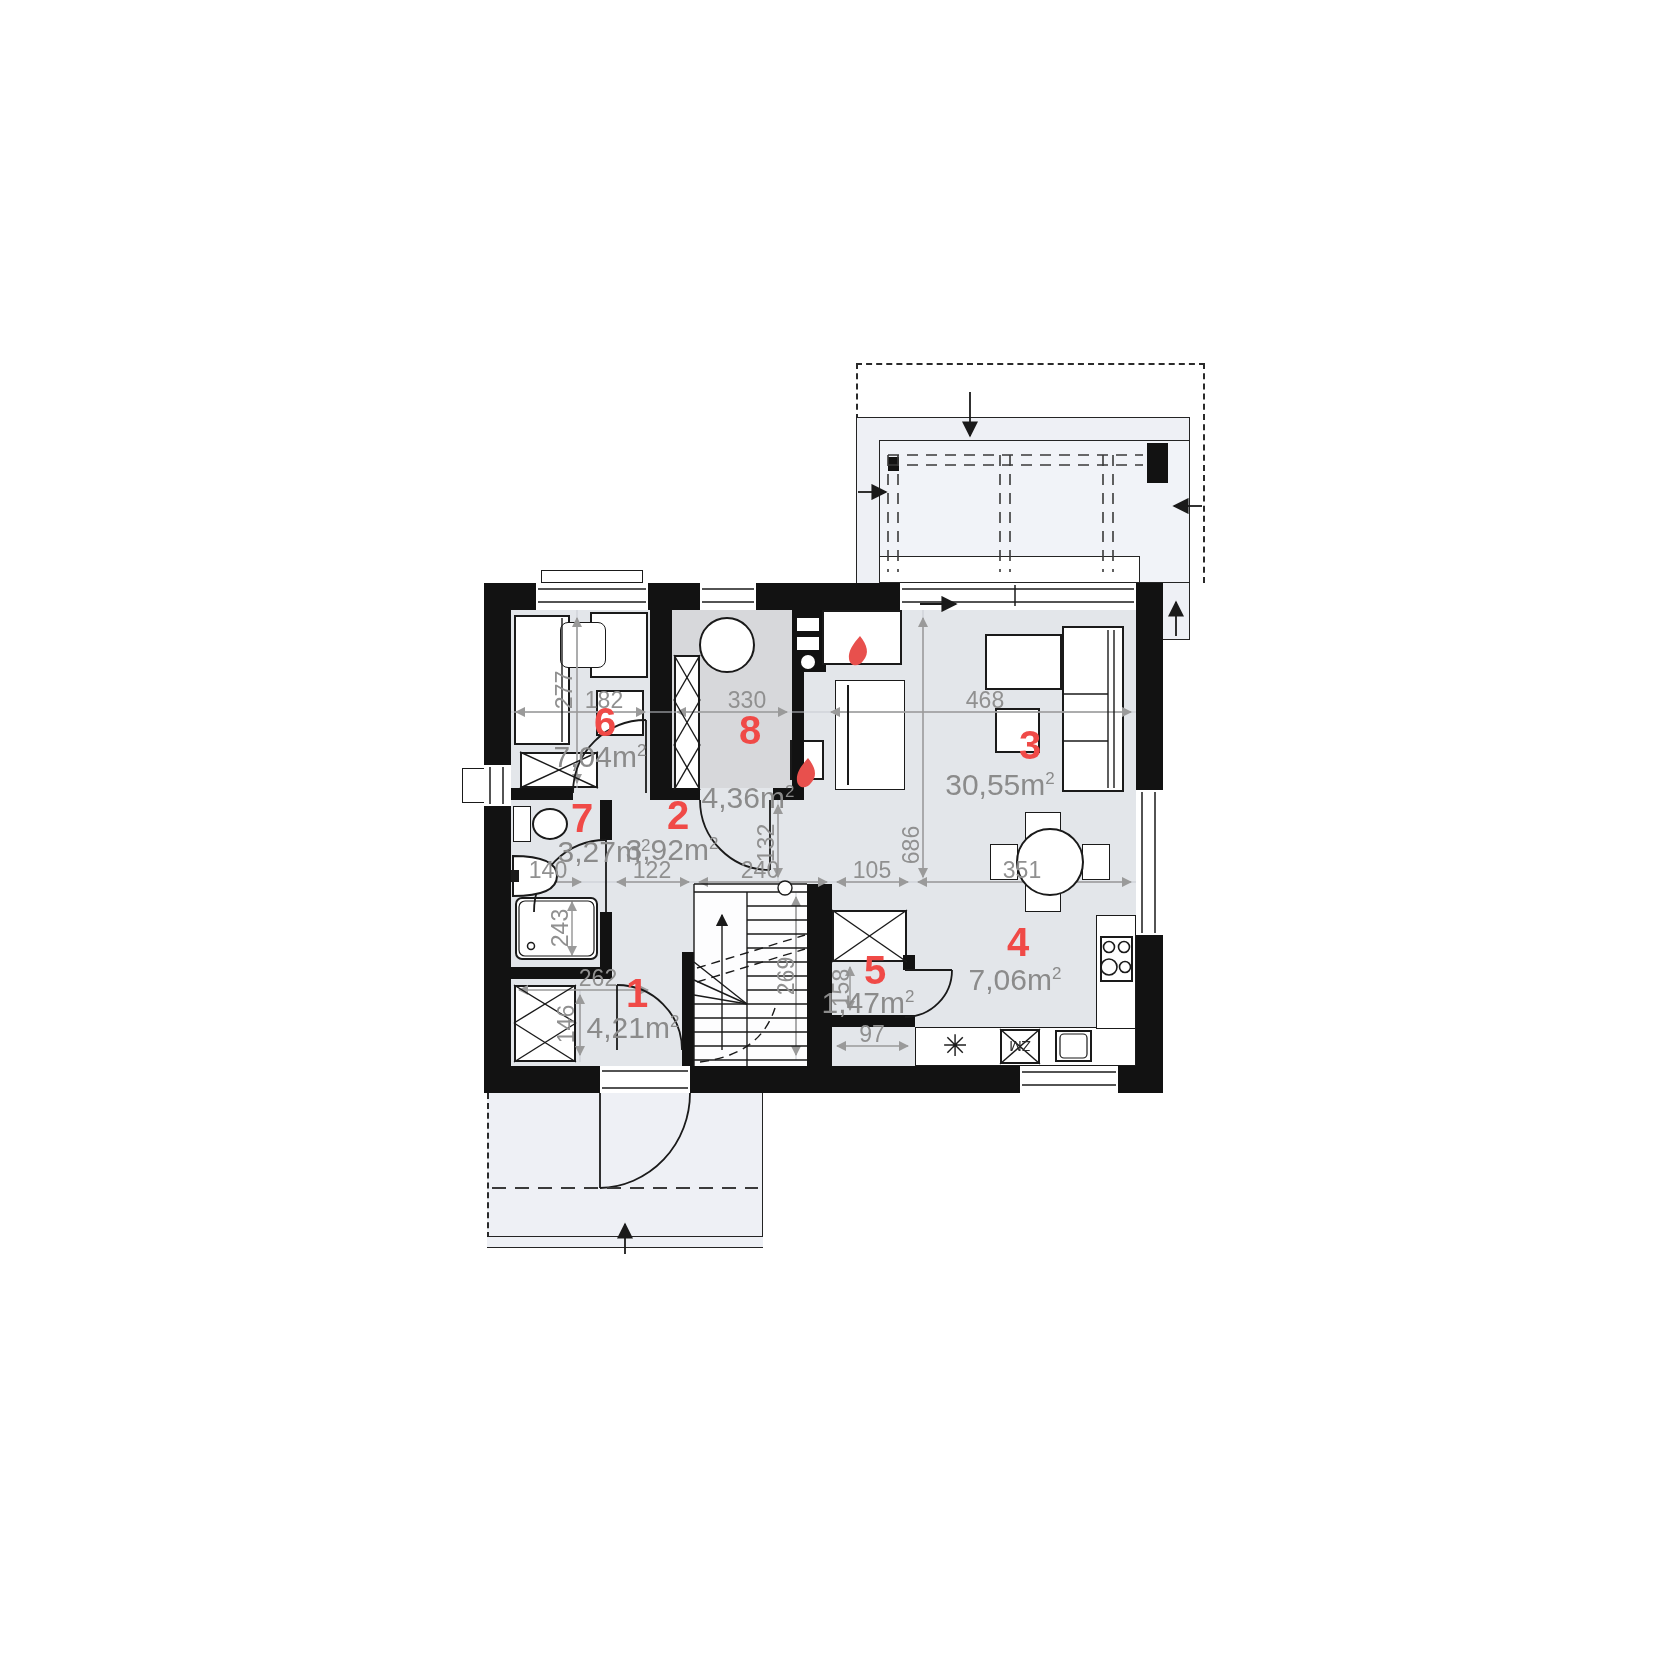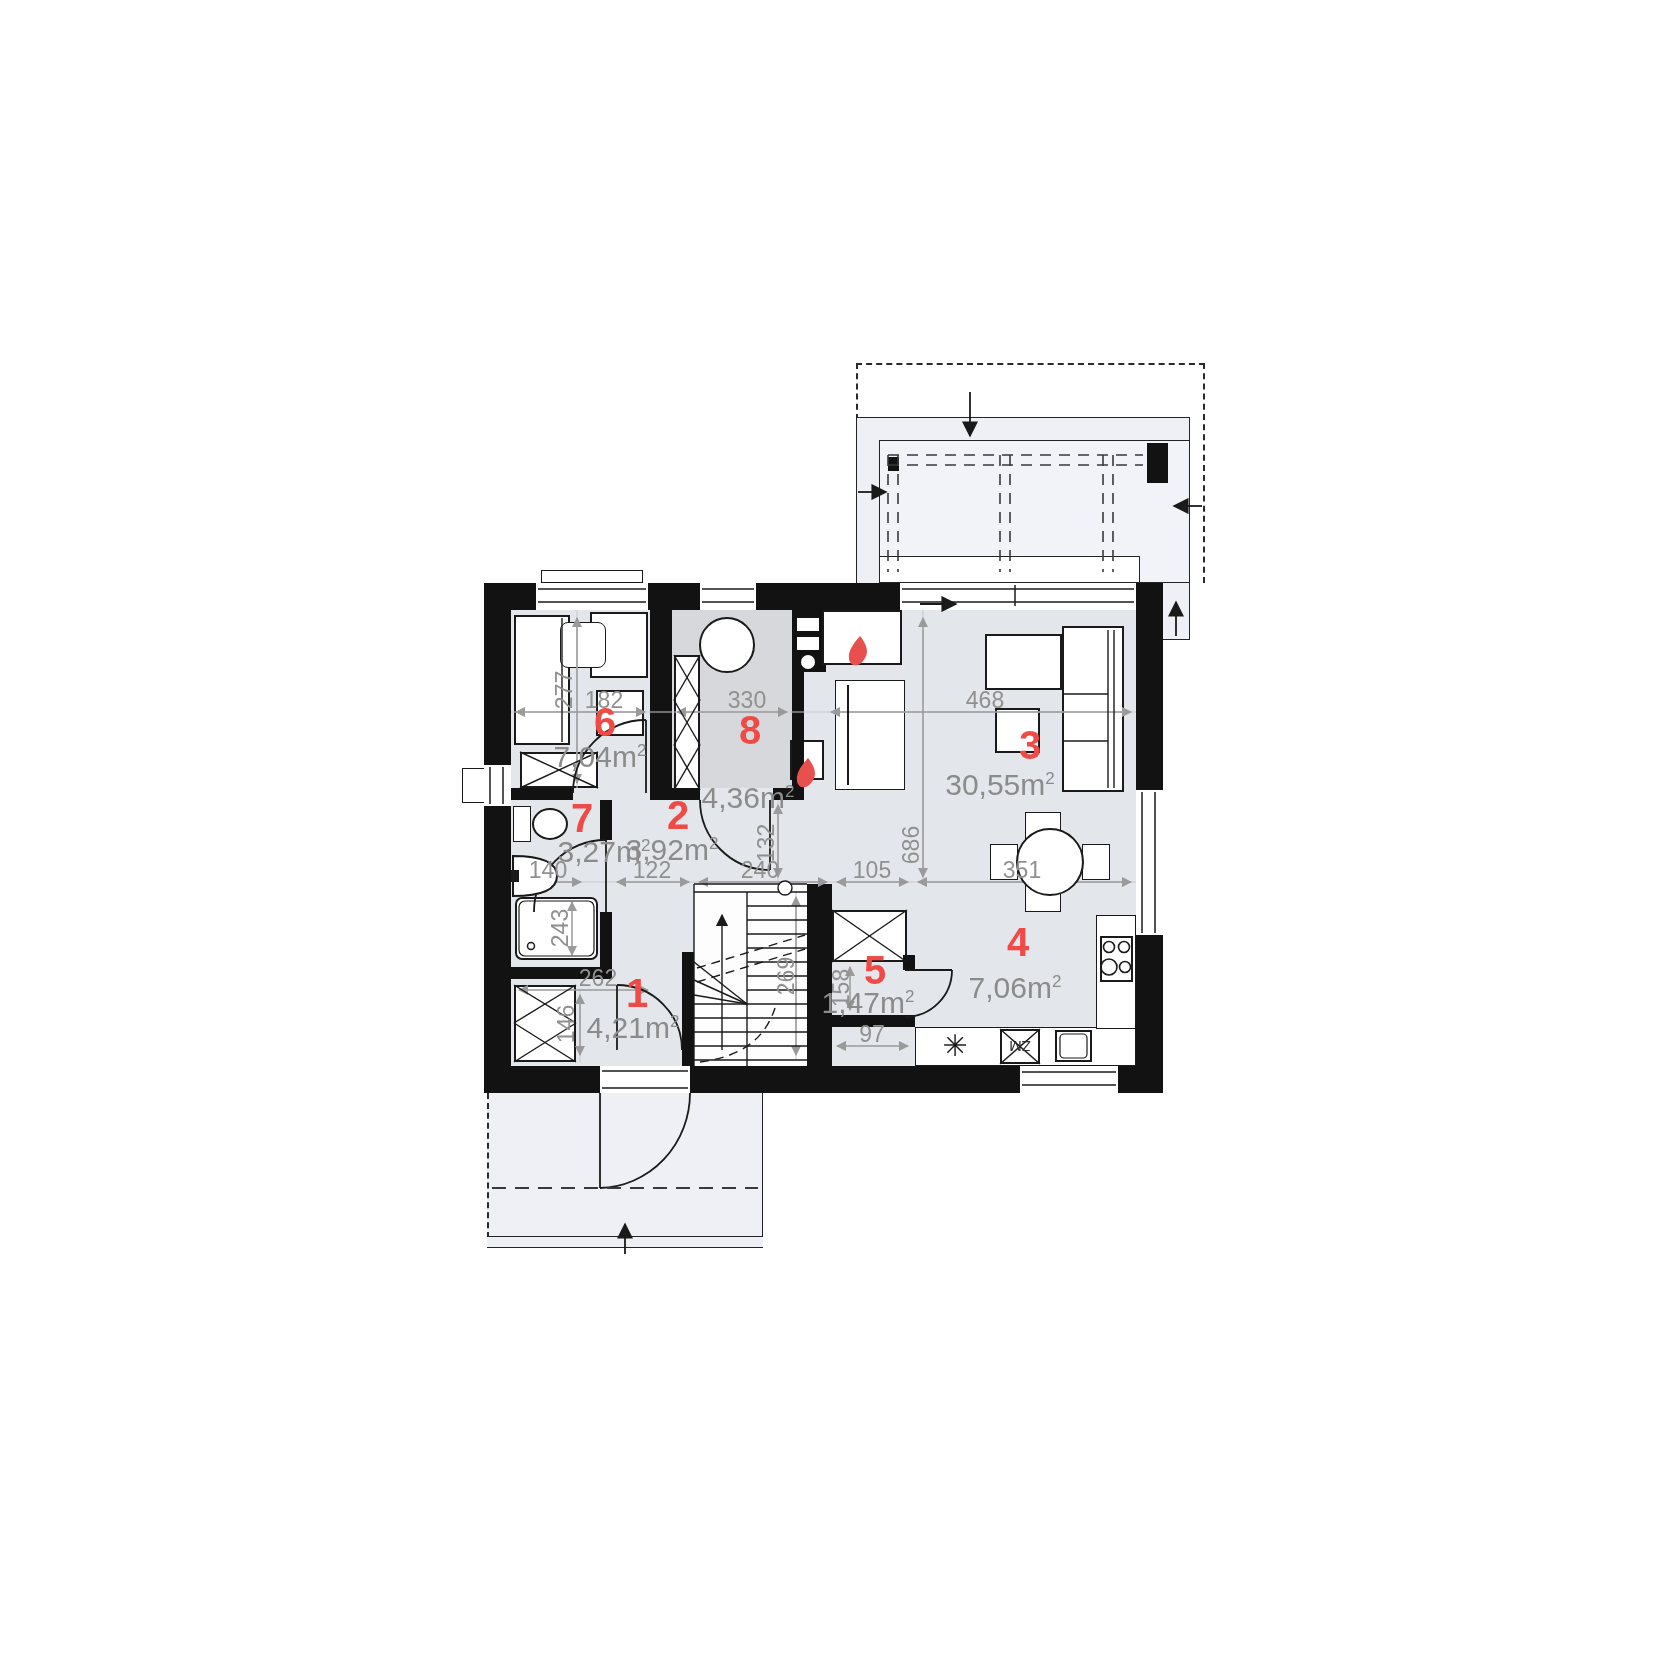--- a/index.html
+++ b/index.html
@@ -276,21 +276,21 @@
   <div class="rnum" style="left:637px;top:993px;">1</div>
   <div class="rarea" style="left:633px;top:1028px;"><span>4,21</span><span>m</span><sup>2</sup></div>
 
   <div class="rnum" style="left:678px;top:815px;">2</div>
   <div class="rarea" style="left:672px;top:850px;"><span>3,92</span><span>m</span><sup>2</sup></div>
 
   <div class="rnum" style="left:1030px;top:745px;">3</div>
   <div class="rarea" style="left:1000px;top:785px;"><span>30,55</span><span>m</span><sup>2</sup></div>
 
   <div class="rnum" style="left:1018px;top:942px;">4</div>
-  <div class="rarea" style="left:1015px;top:980px;margin-top:8px;"><span>7,06</span><span>m</span><sup>2</sup></div>
+  <div class="rarea" style="left:1015px;top:980px;"><span>7,06</span><span>m</span><sup>2</sup></div>
 
   <div class="rnum" style="left:875px;top:970px;">5</div>
   <div class="rarea" style="left:868px;top:1003px;"><span>1,47</span><span>m</span><sup>2</sup></div>
 
   <div class="rnum" style="left:605px;top:722px;">6</div>
   <div class="rarea" style="left:600px;top:757px;"><span>7,04</span><span>m</span><sup>2</sup></div>
 
   <div class="rnum" style="left:582px;top:818px;">7</div>
   <div class="rarea" style="left:604px;top:852px;"><span>3,27</span><span>m</span><sup>2</sup></div>
 

